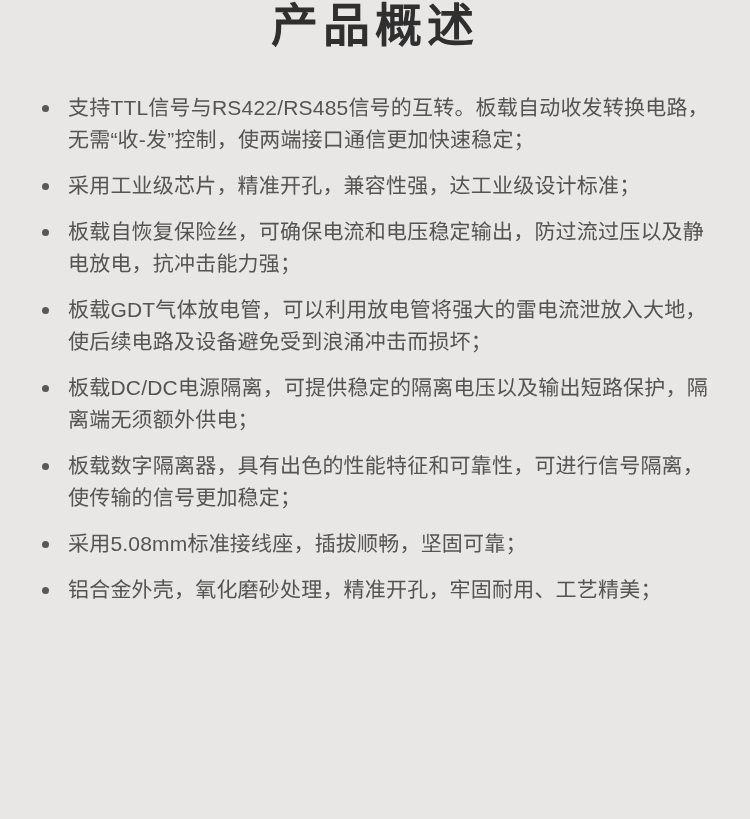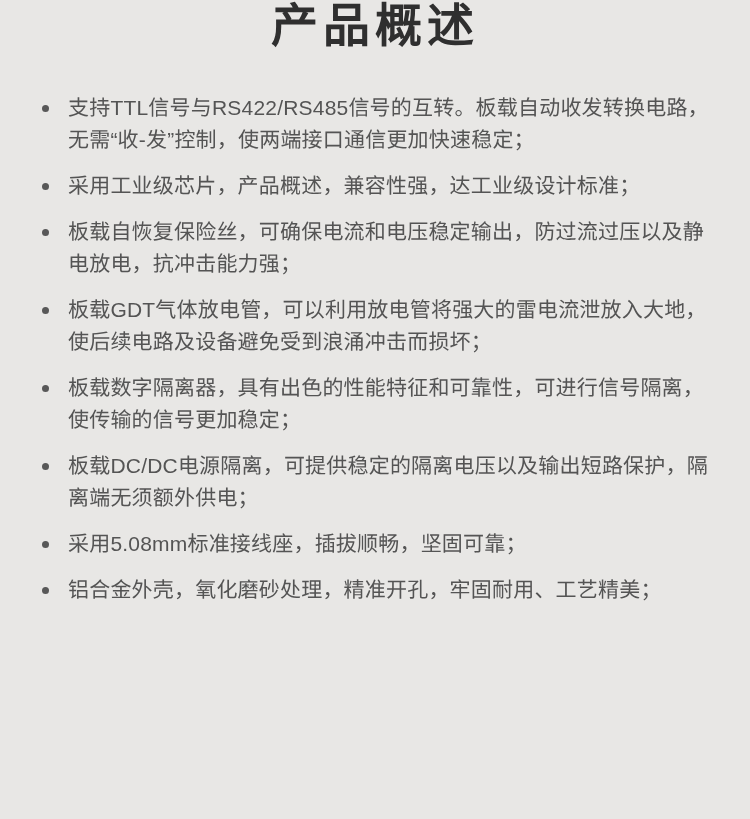--- a/index.html
+++ b/index.html
@@ -60,37 +60,37 @@
 
 <div class="page">
   <h1 class="title">产品概述</h1>
   <ul class="features">
     <li class="item">
       <span class="dot"></span>
       <span class="txt">支持TTL信号与RS422/RS485信号的互转。板载自动收发转换电路，无需“收-发”控制，使两端接口通信更加快速稳定；</span>
     </li>
     <li class="item">
       <span class="dot"></span>
-      <span class="txt">采用工业级芯片，产品概述，兼容性强，达工业级设计标准；</span>
+      <span class="txt">采用工业级芯片，精准开孔，兼容性强，达工业级设计标准；</span>
     </li>
     <li class="item">
       <span class="dot"></span>
       <span class="txt">板载自恢复保险丝，可确保电流和电压稳定输出，防过流过压以及静电放电，抗冲击能力强；</span>
     </li>
     <li class="item">
       <span class="dot"></span>
       <span class="txt">板载GDT气体放电管，可以利用放电管将强大的雷电流泄放入大地，使后续电路及设备避免受到浪涌冲击而损坏；</span>
     </li>
     <li class="item">
       <span class="dot"></span>
-      <span class="txt">板载数字隔离器，具有出色的性能特征和可靠性，可进行信号隔离，使传输的信号更加稳定；</span>
+      <span class="txt">板载DC/DC电源隔离，可提供稳定的隔离电压以及输出短路保护，隔离端无须额外供电；</span>
     </li>
     <li class="item">
       <span class="dot"></span>
-      <span class="txt">板载DC/DC电源隔离，可提供稳定的隔离电压以及输出短路保护，隔离端无须额外供电；</span>
+      <span class="txt">板载数字隔离器，具有出色的性能特征和可靠性，可进行信号隔离，使传输的信号更加稳定；</span>
     </li>
     <li class="item">
       <span class="dot"></span>
       <span class="txt">采用5.08mm标准接线座，插拔顺畅，坚固可靠；</span>
     </li>
     <li class="item">
       <span class="dot"></span>
       <span class="txt">铝合金外壳，氧化磨砂处理，精准开孔，牢固耐用、工艺精美；</span>
     </li>
   </ul>

